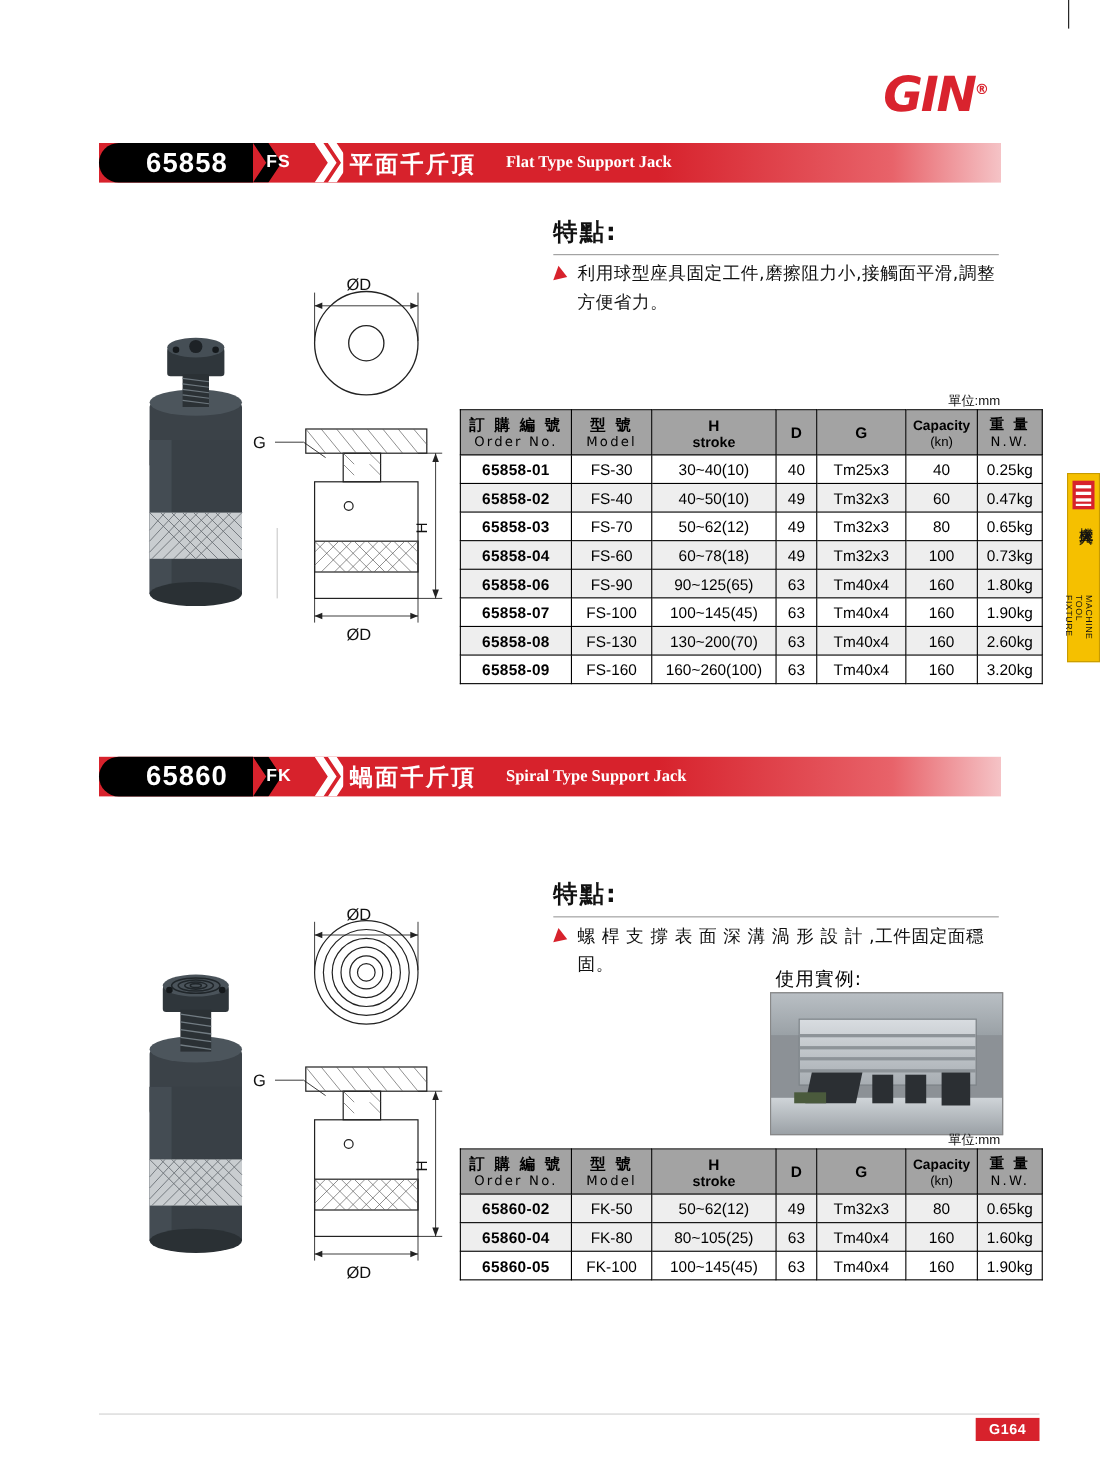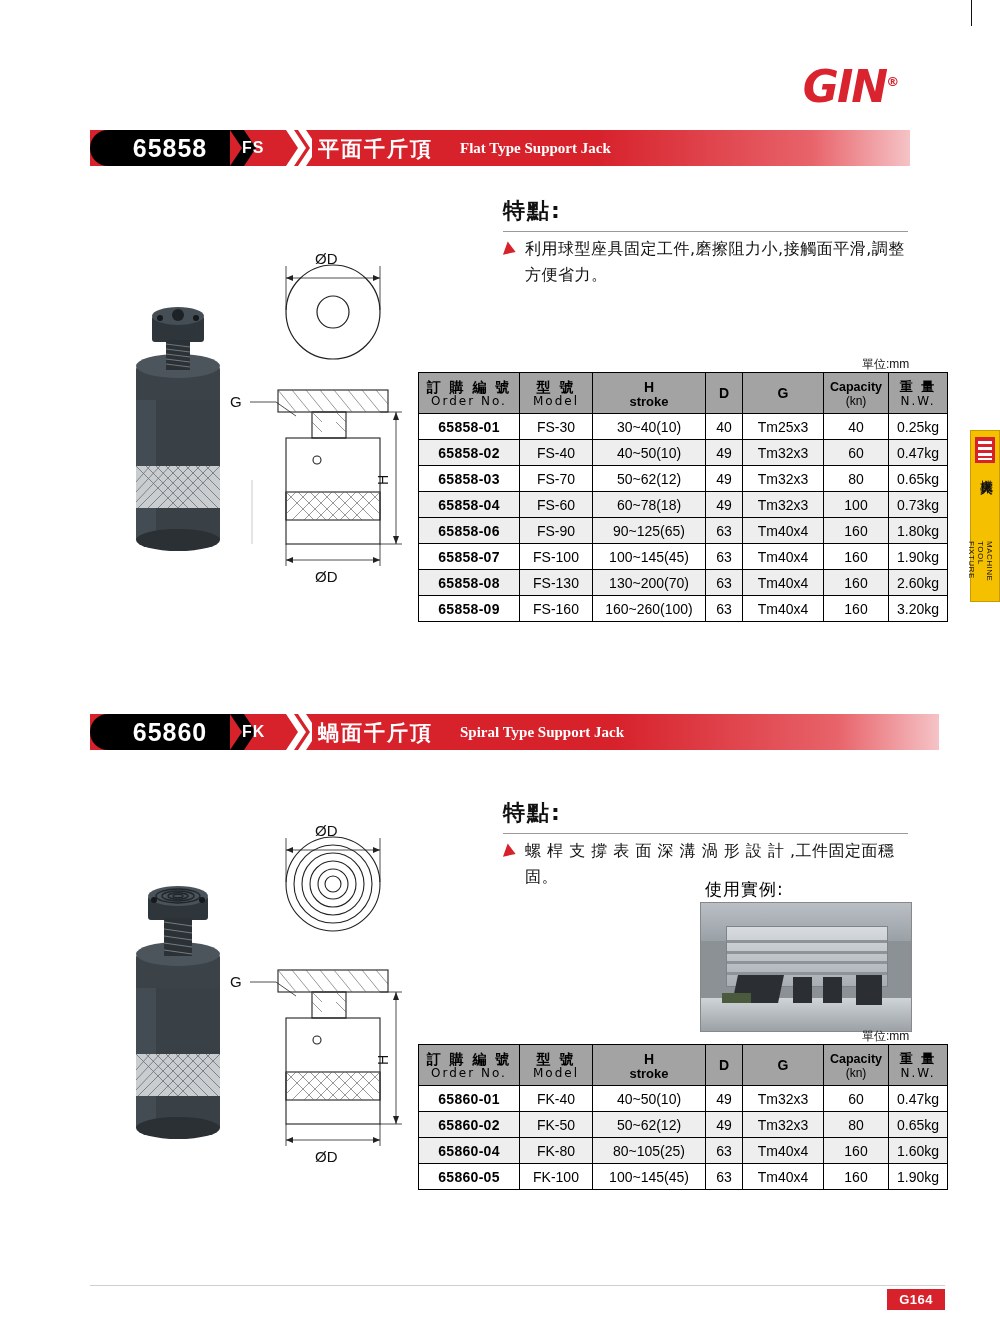--- a/index.html
+++ b/index.html
@@ -410,21 +410,21 @@
           <td>160~260(100)</td>
           <td>63</td>
           <td>Tm40x4</td>
           <td>160</td>
           <td class="wt">3.20kg</td>
         </tr>
       </tbody>
   </table>
 </div>
 
-<div class="secbar" style="top:714px;padding-left:29px;">
+<div class="secbar" style="top:688px;">
   <div class="bg"></div>
   <div class="numbox"></div>
   <div class="num">65860</div>
   <div class="chev" style="left:140px;">
     <svg width="26" height="36" viewBox="0 0 26 36">
         <path d="M0,0 L14,0 L26,18 L14,36 L0,36 L12,18 Z" fill="#000"></path>
       </svg>
   </div>
   <div class="code">FK</div>
   <div class="chev" style="left:196px;">
@@ -619,29 +619,20 @@
           <span class="main" style="font-size:12.5px">Capacity</span>
           <span class="sub">(kn)</span>
         </th>
         <th style="width:58px" class="cn">
           <span class="main" style="font-size:13px">重 量</span>
           <span class="sub">N.W.</span>
         </th>
       </tr>
     </thead>
     <tbody>
-        <tr>
-          <td class="ord">65860-01</td>
-          <td>FK-40</td>
-          <td>40~50(10)</td>
-          <td>49</td>
-          <td>Tm32x3</td>
-          <td>60</td>
-          <td class="wt">0.47kg</td>
-        </tr>
         <tr class="alt">
           <td class="ord">65860-02</td>
           <td>FK-50</td>
           <td>50~62(12)</td>
           <td>49</td>
           <td>Tm32x3</td>
           <td>80</td>
           <td class="wt">0.65kg</td>
         </tr>
         <tr class="alt">

